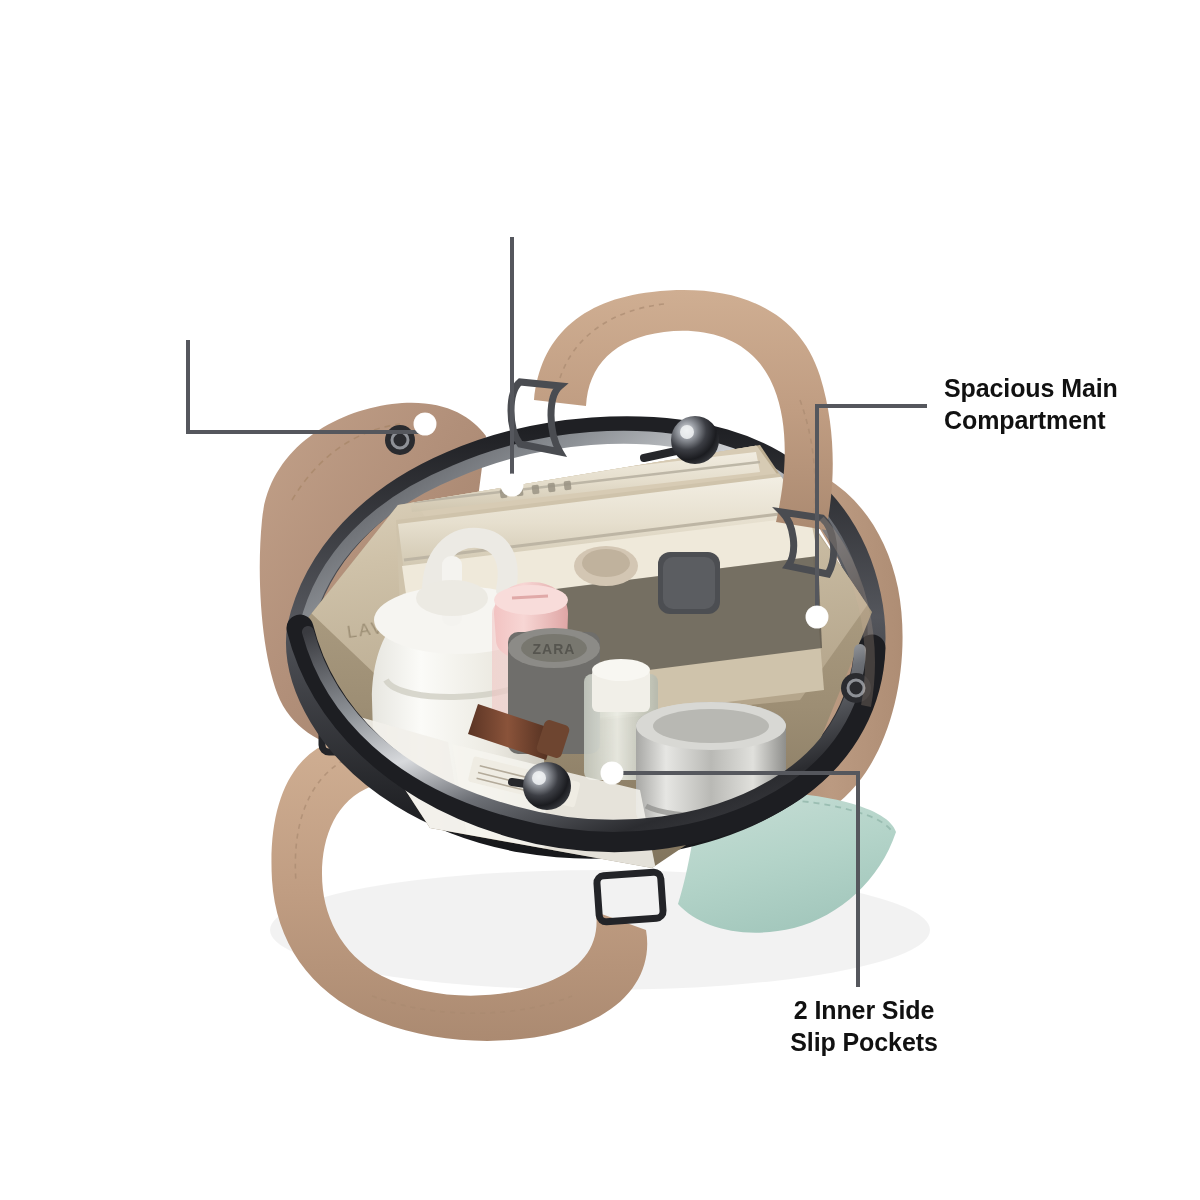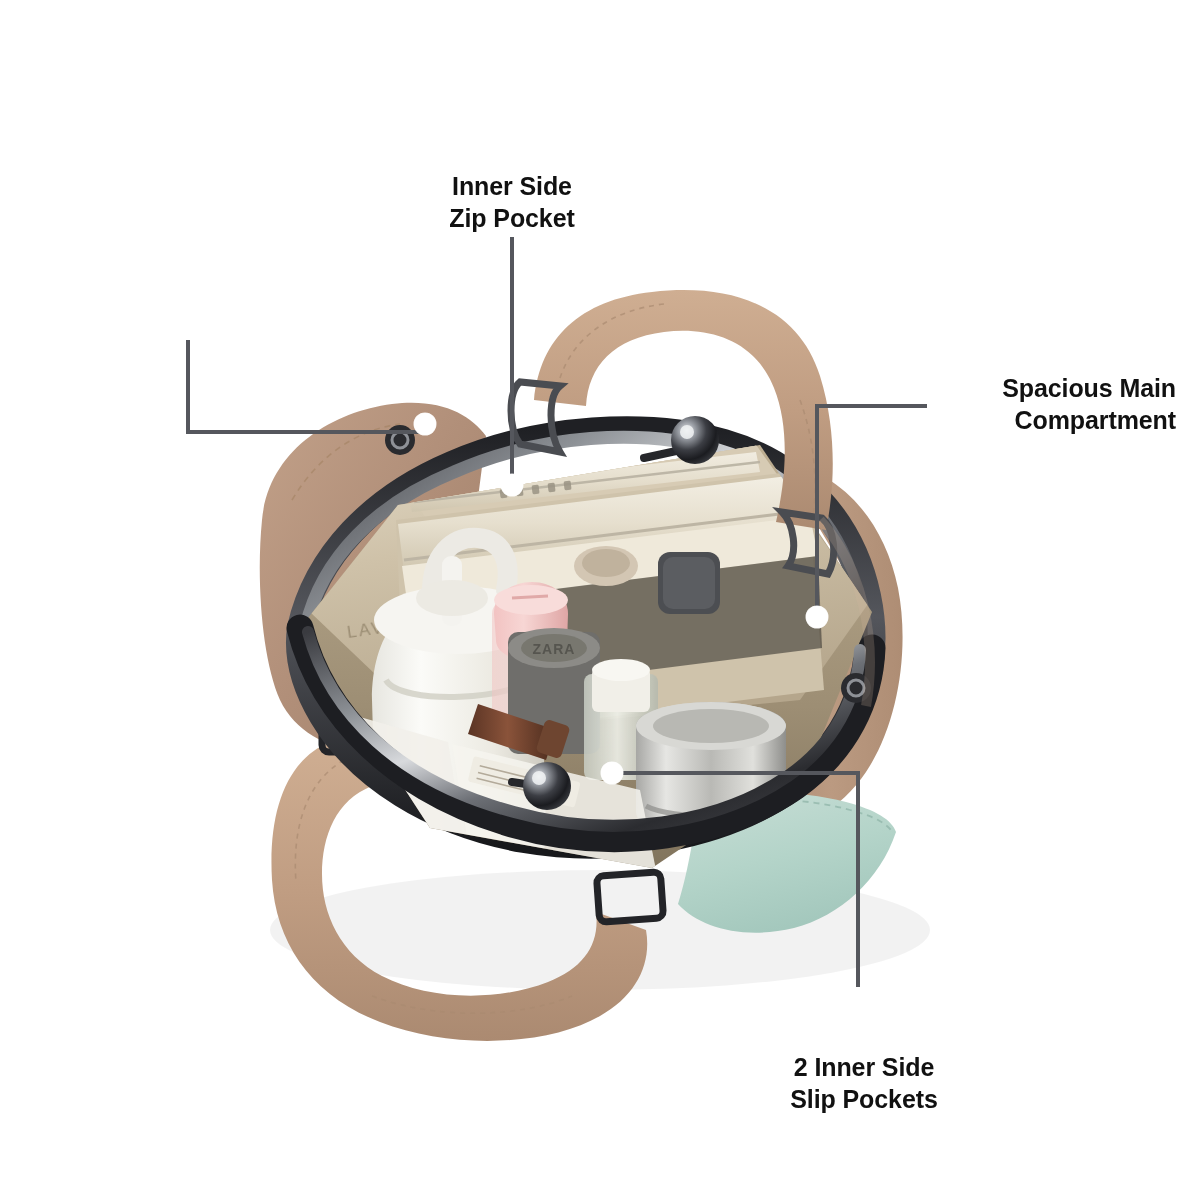--- a/index.html
+++ b/index.html
@@ -23,21 +23,21 @@
   .callout-label {
     position: absolute;
     color: #111111;
     font-weight: bold;
     font-size: 25px;
     line-height: 1.28;
     letter-spacing: -0.1px;
     white-space: pre-line;
   }
   .callout-label.ta-center { text-align: center; }
-  .callout-label.ta-left   { text-align: right; }
+  .callout-label.ta-left   { text-align: left; }
 
   
   .leader {
     position: absolute;
     background: #55575d;
   }
   .leader.h { height: 4px; }
   .leader.v { width: 4px; }
   .dot {
     position: absolute;
@@ -392,28 +392,26 @@
       <path d="M820,520 C862,566 878,640 866,706" fill="none" stroke="#d2b69f" stroke-width="10" opacity="0.22"></path>
     </svg>
   </div>
 
   <div class="leader v" style="left:186px; top:340px; height:94px;"></div>
   <div class="leader h" style="left:186px; top:430px; width:240px;"></div>
   <div class="dot" style="left:414px; top:413px;"></div>
 
   <div class="leader v" style="left:510px; top:237px; height:248px;"></div>
   <div class="dot" style="left:501px; top:474px;"></div>
-  <div class="callout-label ta-center" style="left:404px; top:170px; width:216px;">Inner Side
-Zip Pocket</div>
 
   <div class="leader h" style="left:815px; top:404px; width:112px;"></div>
   <div class="leader v" style="left:815px; top:404px; height:214px;"></div>
   <div class="dot" style="left:806px; top:606px;"></div>
   <div class="callout-label ta-left" style="left:944px; top:372px; width:232px;">Spacious Main
 Compartment</div>
 
   <div class="leader h" style="left:616px; top:771px; width:244px;"></div>
   <div class="leader v" style="left:856px; top:771px; height:216px;"></div>
   <div class="dot" style="left:601px; top:762px;"></div>
-  <div class="callout-label ta-center" style="left:752px; top:1051px; width:224px;">2 Inner Side
+  <div class="callout-label ta-center" style="left:752px; top:994px; width:224px;">2 Inner Side
 Slip Pockets</div>
 
 </div>
 
 </body></html>

